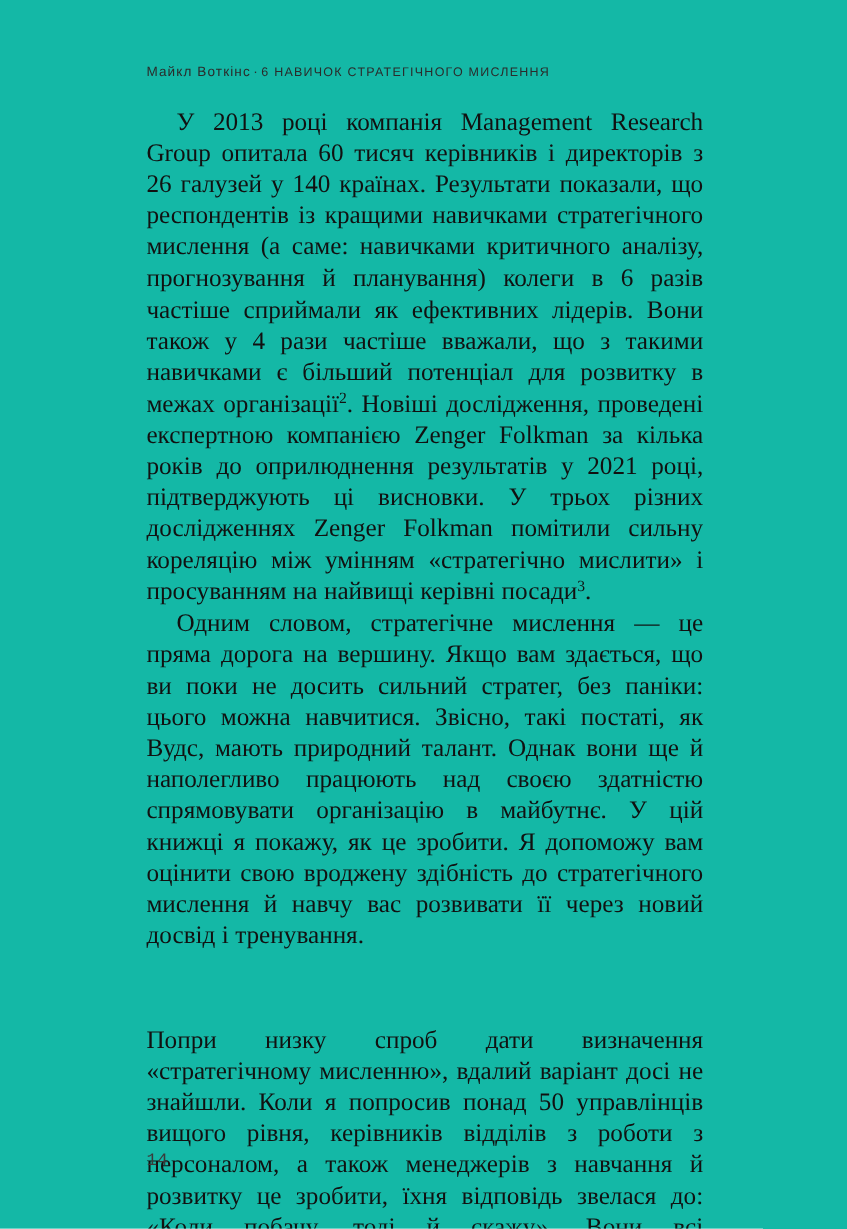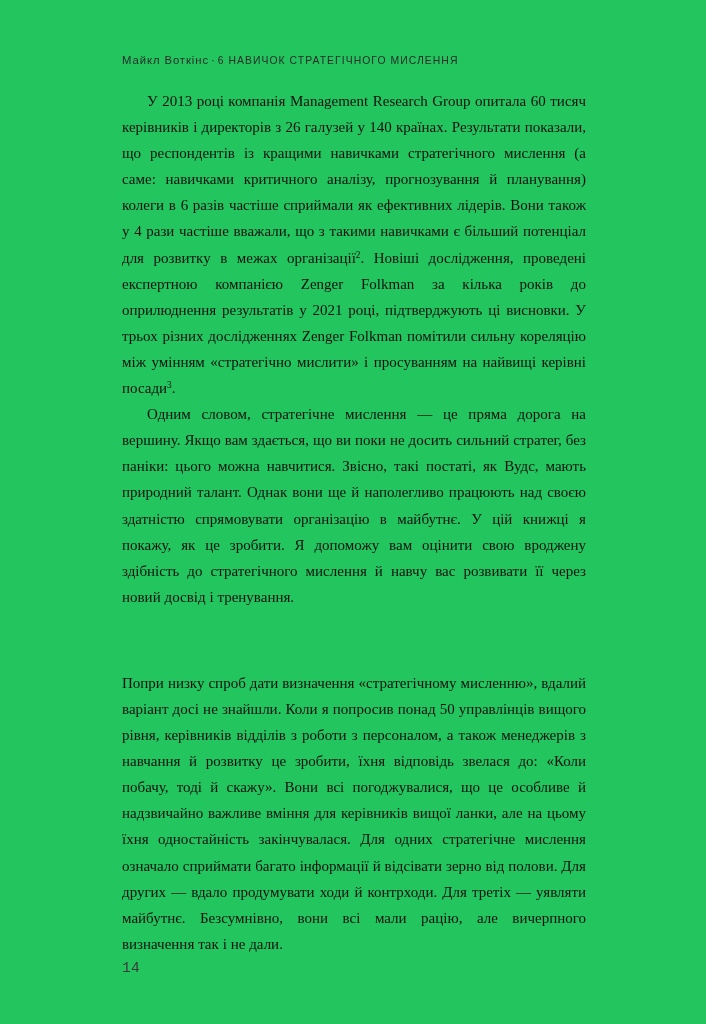--- a/index.html
+++ b/index.html
@@ -7,21 +7,21 @@
     margin: 0;
     padding: 0;
     background: #ffffff;
   }
 
   .page {
     position: relative;
     width: 706px;
     height: 1024px;
     margin: 0 auto;
-    background: #22c55e;
+    background: #14b8a6;
     overflow: hidden;
     box-sizing: border-box;
   }
 
   
   .running-head {
     position: absolute;
     left: 122px;
     top: 54px;
     width: 470px;
@@ -39,21 +39,21 @@
   .textblock {
     position: absolute;
     left: 122px;
     top: 88px;
     width: 464px;
   }
 
   p.body {
     margin: 0;
     font-family: "Liberation Serif", "DejaVu Serif", serif;
-    font-size: 15px;
+    font-size: 21px;
     line-height: 26.1px;
     color: #111111;
     text-align: justify;
     text-justify: inter-word;
     hyphens: none;
     word-spacing: 0.1px;
   }
   p.body.indent { text-indent: 25px; }
   p.body.noindent { text-indent: 0; }
 

